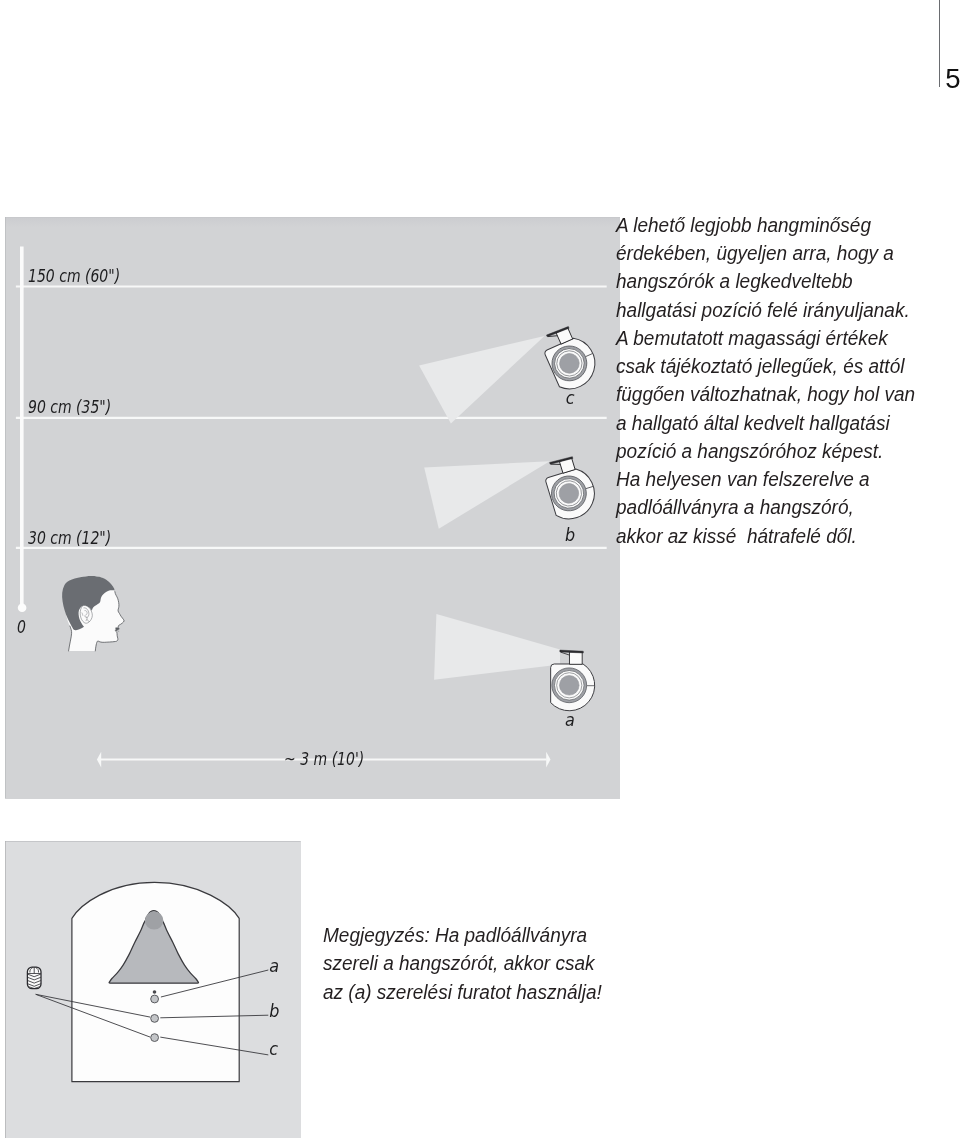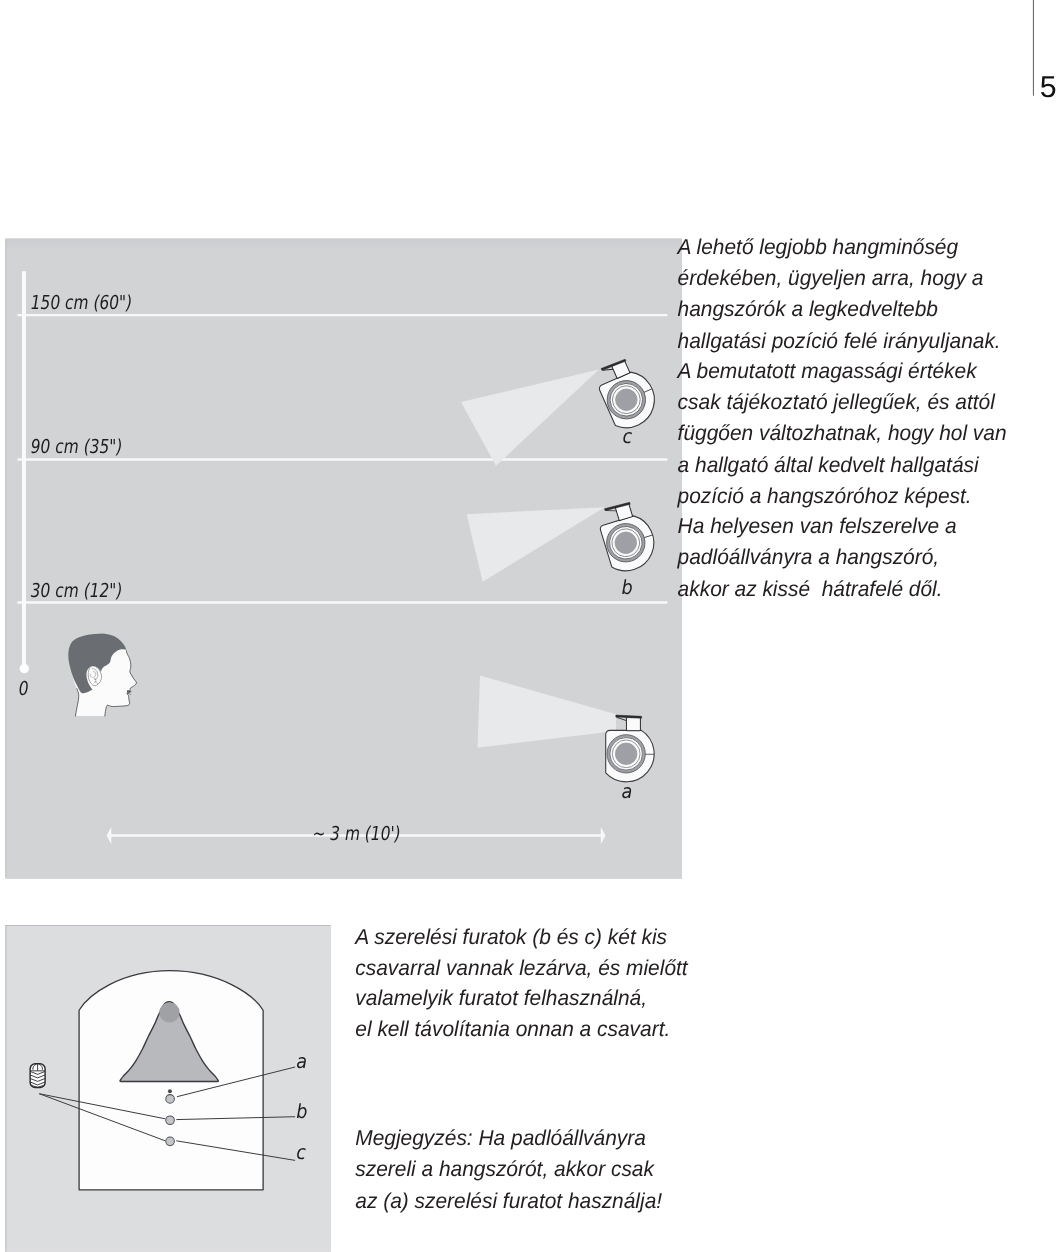--- a/index.html
+++ b/index.html
@@ -209,27 +209,21 @@
     <div class="bline">A bemutatott magassági értékek</div>
     <div class="bline">csak tájékoztató jellegűek, és attól</div>
     <div class="bline">függően változhatnak, hogy hol van</div>
     <div class="bline">a hallgató által kedvelt hallgatási</div>
     <div class="bline">pozíció a hangszóróhoz képest.</div>
     <div class="bline">Ha helyesen van felszerelve a</div>
     <div class="bline">padlóállványra a hangszóró,</div>
     <div class="bline">akkor az kissé  hátrafelé dől.</div>
   </div>
 
-  <div class="bodyblock" style="left:322.7px;top:837.5px;">
-    <div class="bline">A szerelési furatok (b és c) két kis</div>
-    <div class="bline">csavarral vannak lezárva, és mielőtt</div>
-    <div class="bline">valamelyik furatot felhasználná,</div>
-    <div class="bline">el kell távolítania onnan a csavart.</div>
-  </div>
-  <div class="bodyblock" style="left:322.7px;top:1021px;">
+  <div class="bodyblock" style="left:322.7px;top:921px;">
     <div class="bline">Megjegyzés: Ha padlóállványra</div>
     <div class="bline">szereli a hangszórót, akkor csak</div>
     <div class="bline">az (a) szerelési furatot használja!</div>
   </div>
 
   <div class="splabel" style="left:269.3px;top:957.2px;">a</div>
   <div class="splabel" style="left:269.3px;top:1002.3px;">b</div>
   <div class="splabel" style="left:269.3px;top:1040.3px;">c</div>
 </div>
 

